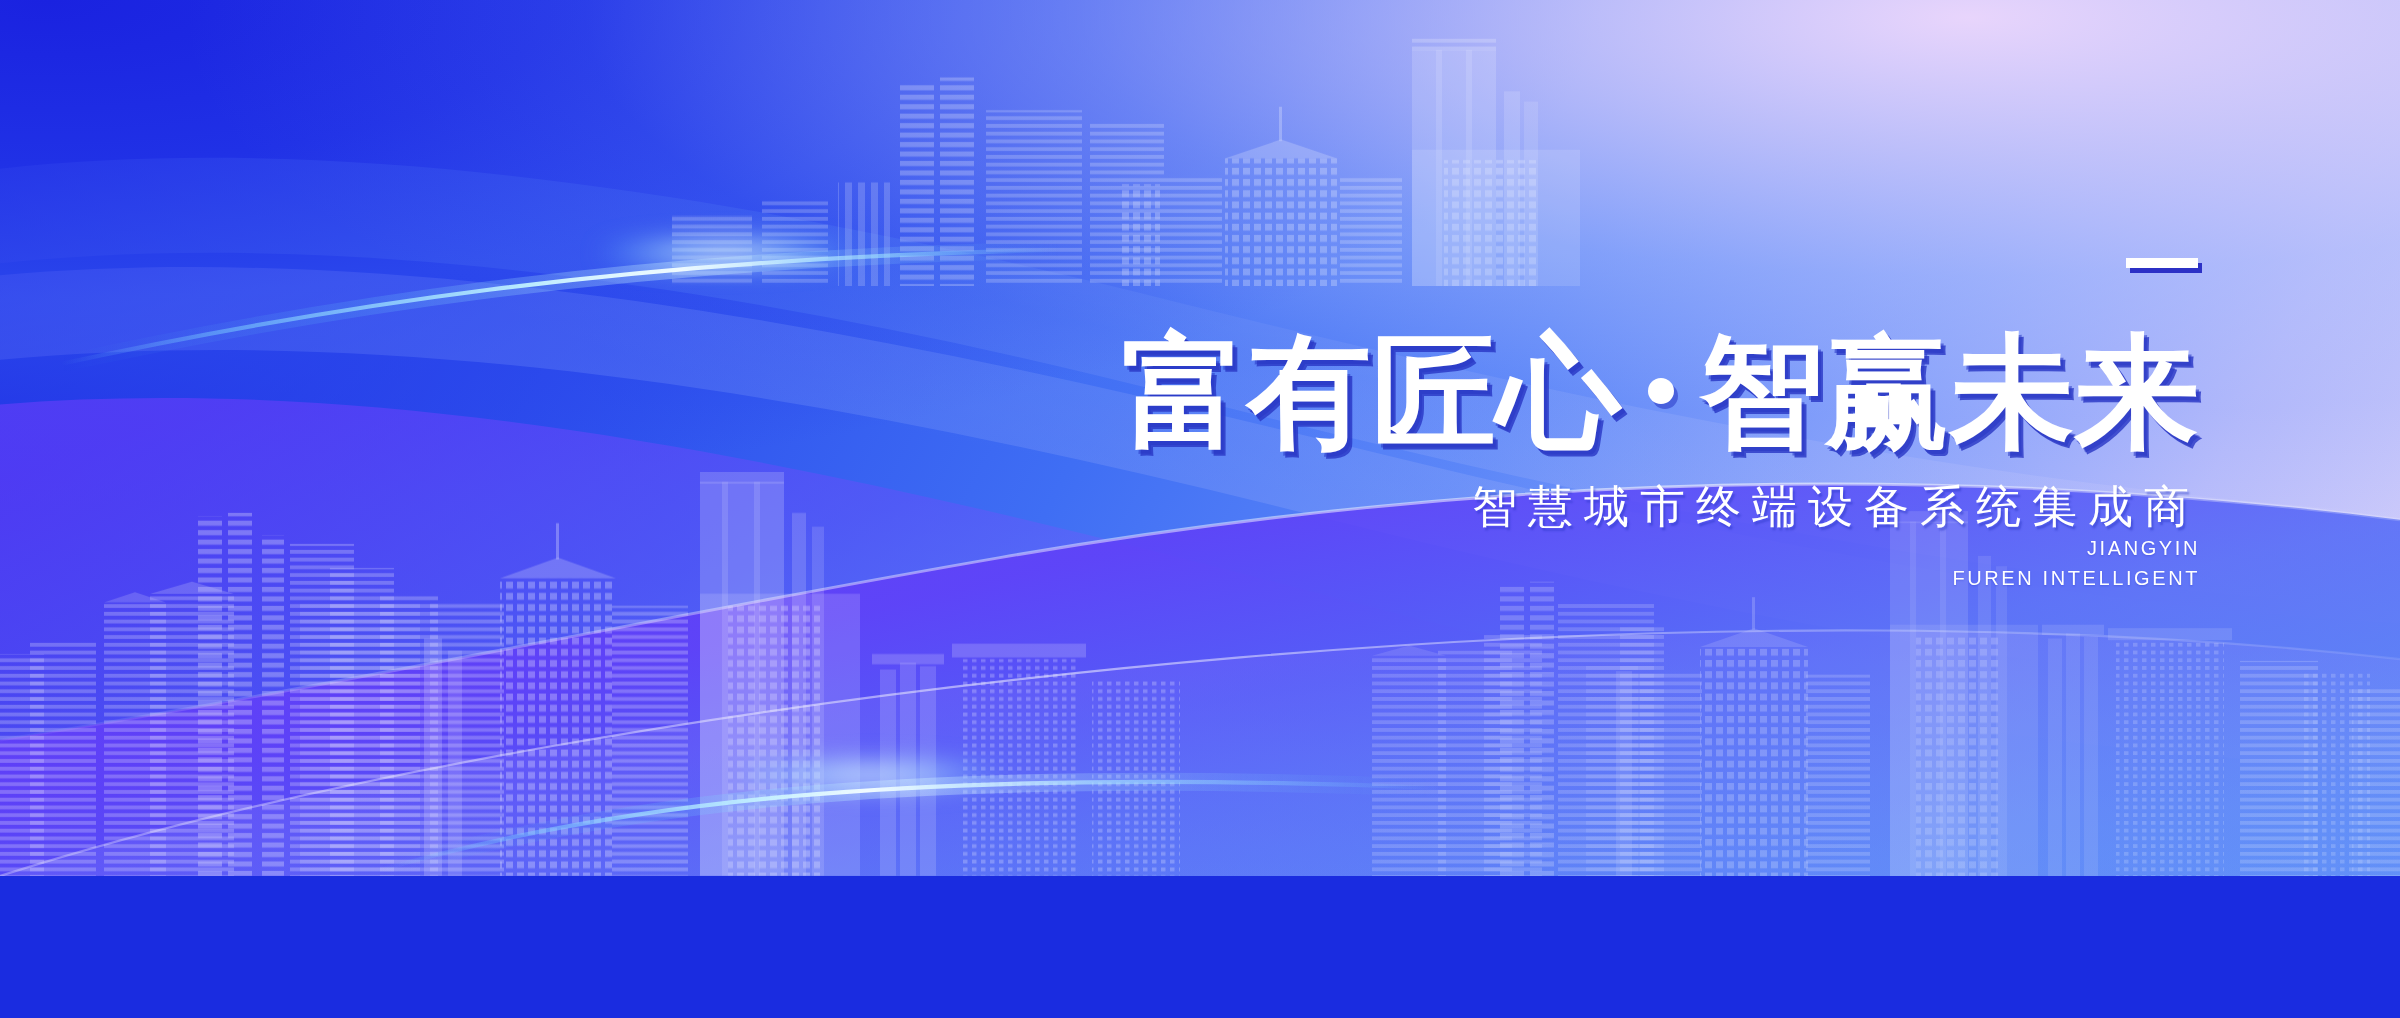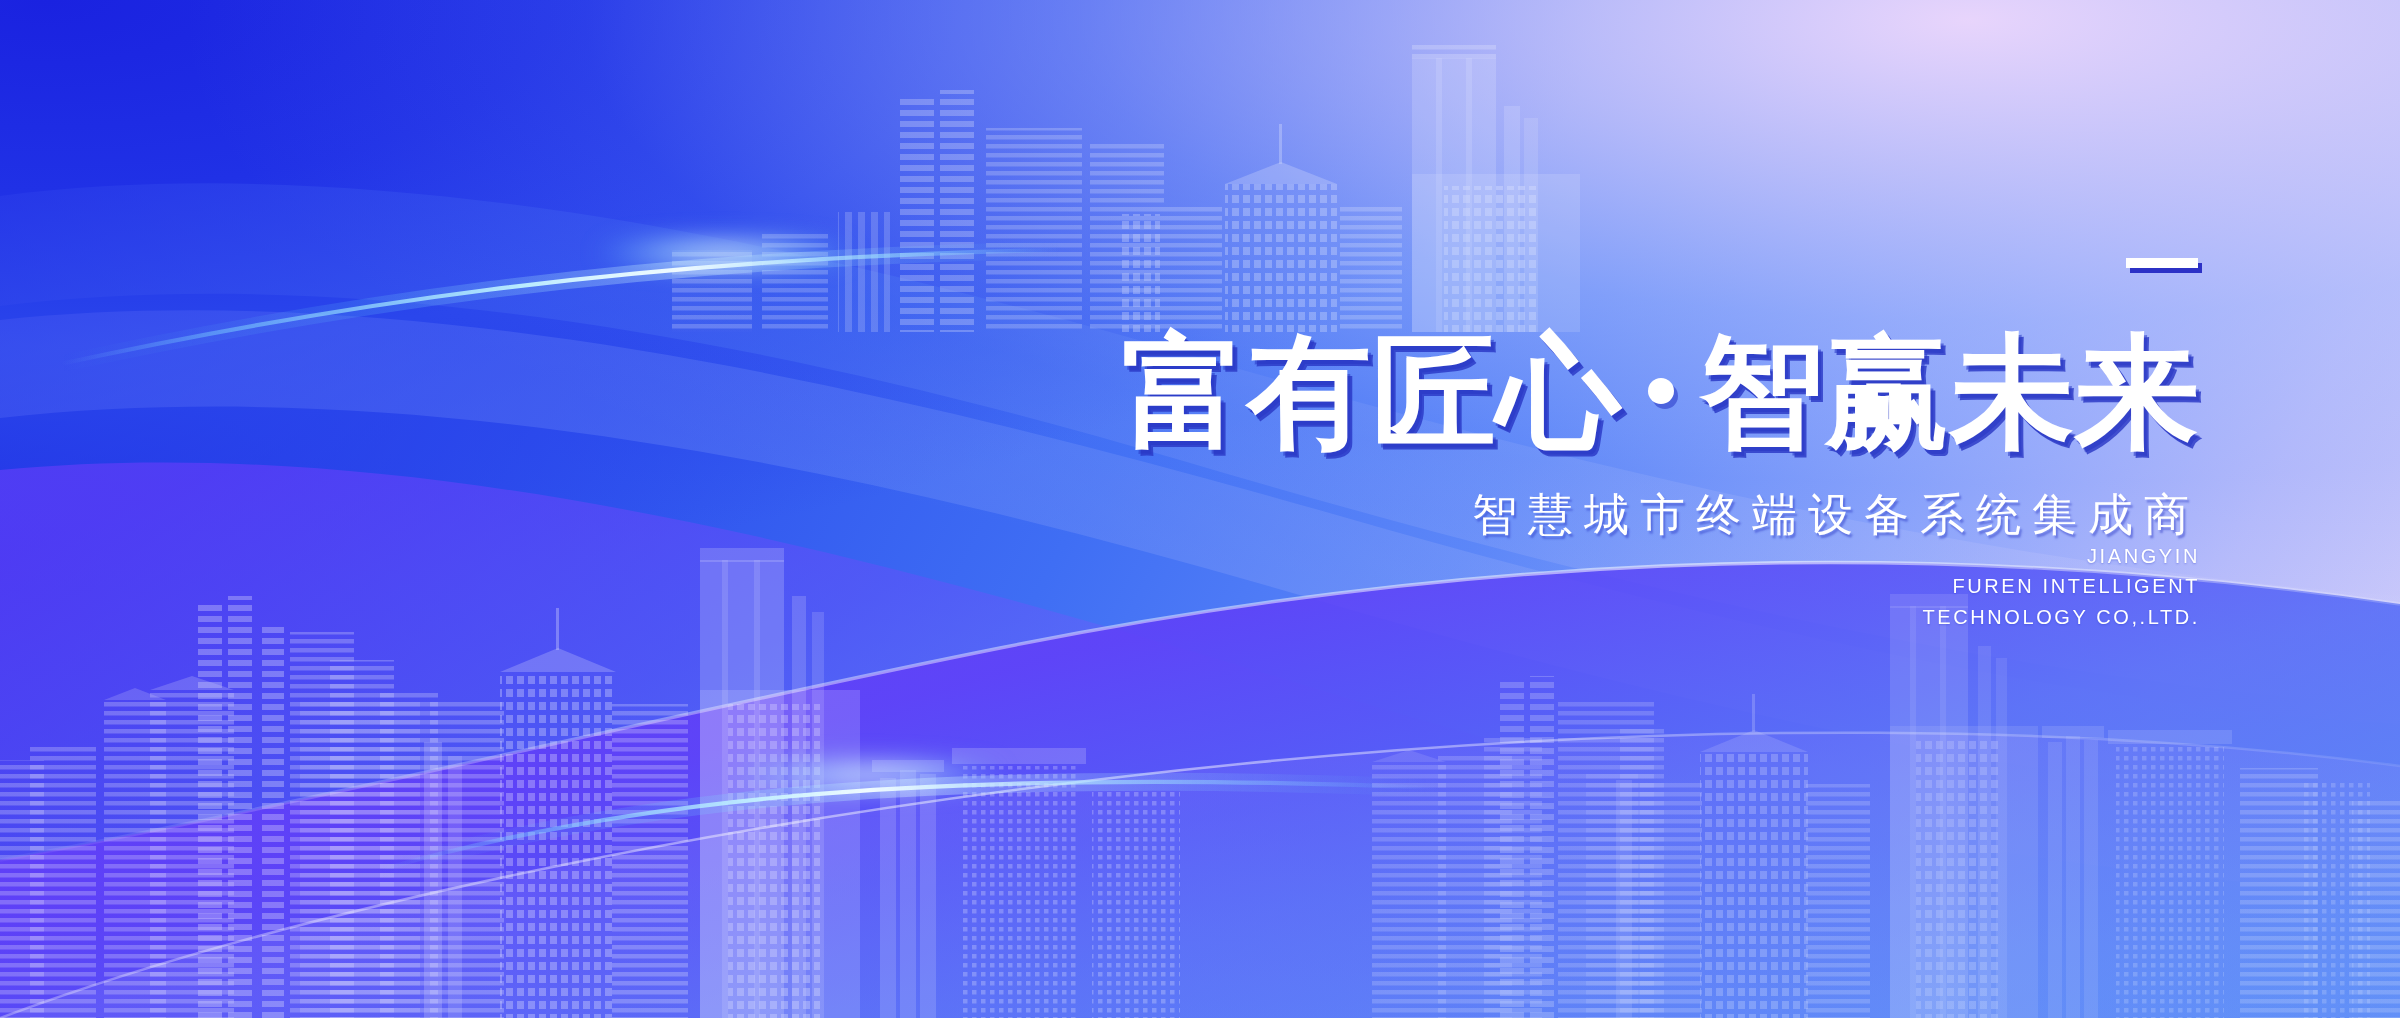--- a/index.html
+++ b/index.html
@@ -1,18 +1,18 @@
 <!DOCTYPE html>
 <html><head>
 <meta charset="utf-8">
 <style>
   html,body{margin:0;padding:0;background:#1a2ce0;}
   #banner{
     position:relative;
-    width:2400px;height:1018px;
+    width:2400px;height:876px;
     overflow:hidden;
     font-family:"Liberation Sans","DejaVu Sans",sans-serif;
     background:
       radial-gradient(120% 95% at 82% 2%, rgba(238,216,252,0.95) 0%, rgba(214,205,250,0.72) 16%, rgba(176,190,252,0.45) 31%, rgba(120,150,250,0.12) 48%, rgba(80,110,245,0) 62%),
       radial-gradient(95% 85% at 2% 0%, #1a22e0 0%, #2031e6 22%, #2a46ec 40%, rgba(48,86,240,0) 68%),
       linear-gradient(118deg, #1c27e2 0%, #2338e6 14%, #2f53ee 30%, #3f6ef4 46%, #5b86f8 60%, #8ba4fb 74%, #b9bdfb 86%, #d9d3fa 100%);
   }
 
   
   .layer{position:absolute;inset:0;width:100%;height:100%;}
@@ -71,21 +71,21 @@
     display:inline-block;
     width:26px;height:26px;border-radius:50%;
     background:#fff;
     vertical-align:middle;
     margin:0 26px 22px 26px;
     box-shadow:4px 5px 0 rgba(40,54,196,0.55);
   }
   .subtitle{
     display:block;
     white-space:nowrap;
-    margin-top:34px;
+    margin-top:26px;
     font-size:45px;
     line-height:1.18;
     font-weight:normal;
     color:#ffffff;
     letter-spacing:11px;
     text-indent:11px;
     text-shadow:2px 3px 2px rgba(40,54,196,0.45);
   }
   .en-block{
     font-size:20px;
@@ -391,18 +391,17 @@
 
     <div class="headline">
       <span>富有匠心</span><span class="dot"></span><span>智赢未来</span>
     </div>
 
     <div class="subtitle">智慧城市终端设备系统集成商</div>
 
     <div class="en-block">
       <span>JIANGYIN</span>
       <span>FUREN INTELLIGENT</span>
-      <span>TECHNOLOGY CO,.LTD.</span>
     </div>
 
   </div>
 
 </div>
 
 </body></html>

